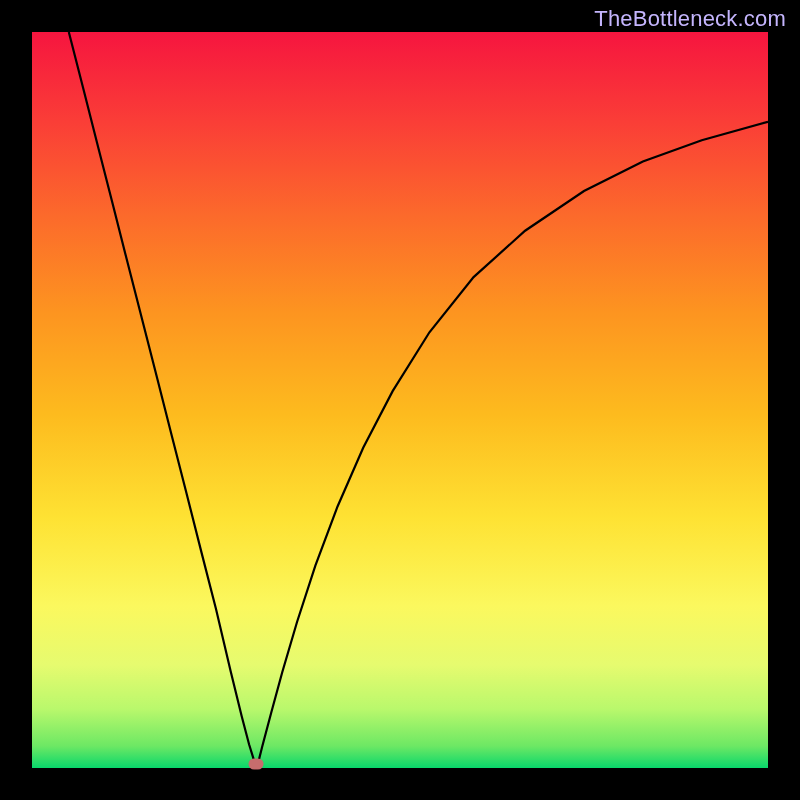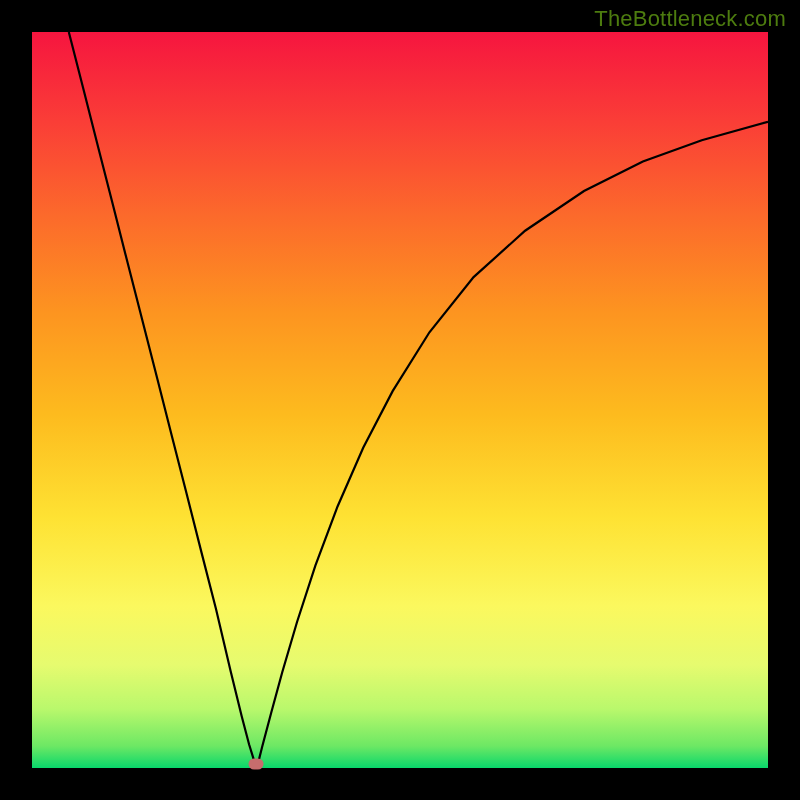--- a/index.html
+++ b/index.html
@@ -34,21 +34,21 @@
       #e6fb6f 86%,
       #b9f86c 92%,
       #6de864 97%,
       #09d76b 100%
     );
   }
   .attribution {
     position: absolute;
     top: 6px;
     right: 14px;
-    color: #4d7c0f;
+    color: #c4b5fd;
     font-size: 22px;
     letter-spacing: 0.2px;
     font-weight: 500;
   }
   svg.curve {
     position: absolute;
     left: 0;
     top: 0;
     width: 736px;
     height: 736px;

